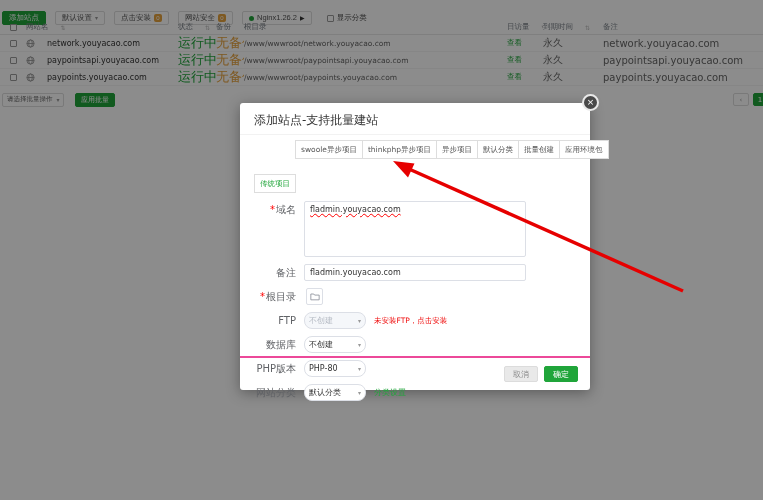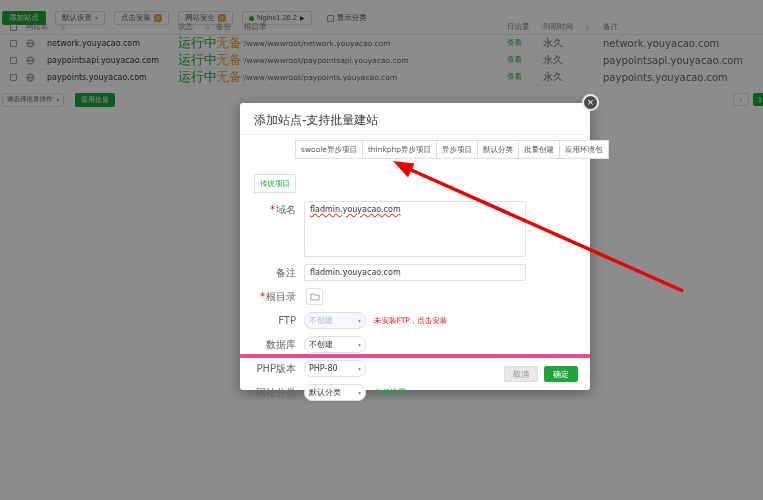--- a/index.html
+++ b/index.html
@@ -64,21 +64,21 @@
   .ta { width:222px; height:56px; border:1px solid #dcdfe6; border-radius:2px; padding:3px 5px; font-size:8px; color:#333; background:#fff; overflow:hidden; cursor:text; }
   .wavy { text-decoration:underline; text-decoration-style:wavy; text-decoration-color:#f00; text-decoration-thickness:1px; }
   .inp { height:17px; border:1px solid #dcdfe6; border-radius:2px; font-size:8px; color:#333; padding:0 5px; font-family:inherit; background:#fff; }
   .inp.w-full { width:222px; }
   .inp.w-root { width:203px; }
   .dirbtn { width:17px; height:17px; border:1px solid #dcdfe6; border-radius:2px; background:#fff; margin-left:2px; display:flex; align-items:center; justify-content:center; cursor:pointer; }
   .msel { width:62px; height:17px; border:1px solid #dcdfe6; border-radius:8px; background:#fff; display:flex; align-items:center; justify-content:space-between; padding:0 4px; font-size:8px; color:#333; cursor:pointer; }
   .msel.disabled { background:#f5f7fa; color:#b6bbc4; cursor:not-allowed; }
   .warn { color:#ef0808; font-size:7.5px; margin-left:8px; }
   .glink { color:#20a53a; font-size:8px; margin-left:8px; cursor:pointer; }
-  .m-footer { position:absolute; left:0; right:0; bottom:0; height:27px; border-top:4px solid #ec4899; display:flex; align-items:center; justify-content:flex-end; gap:6px; padding:16px 12px; }
+  .m-footer { position:absolute; left:0; right:0; bottom:0; height:27px; border-top:2px solid #ec4899; display:flex; align-items:center; justify-content:flex-end; gap:6px; padding:16px 12px; }
   .fbtn { height:16px; padding:0 8px; font-size:8px; border-radius:2px; border:1px solid #dcdcdc; background:#e9e9e9; color:#8a8a8a; cursor:pointer; }
   .fbtn.primary { background:#20a53a; border-color:#20a53a; color:#fff; }
 
   
   .arrow-layer { position:absolute; inset:0; z-index:30; pointer-events:none; }
 </style>
 </head>
 <body>
 
 <div class="page">

